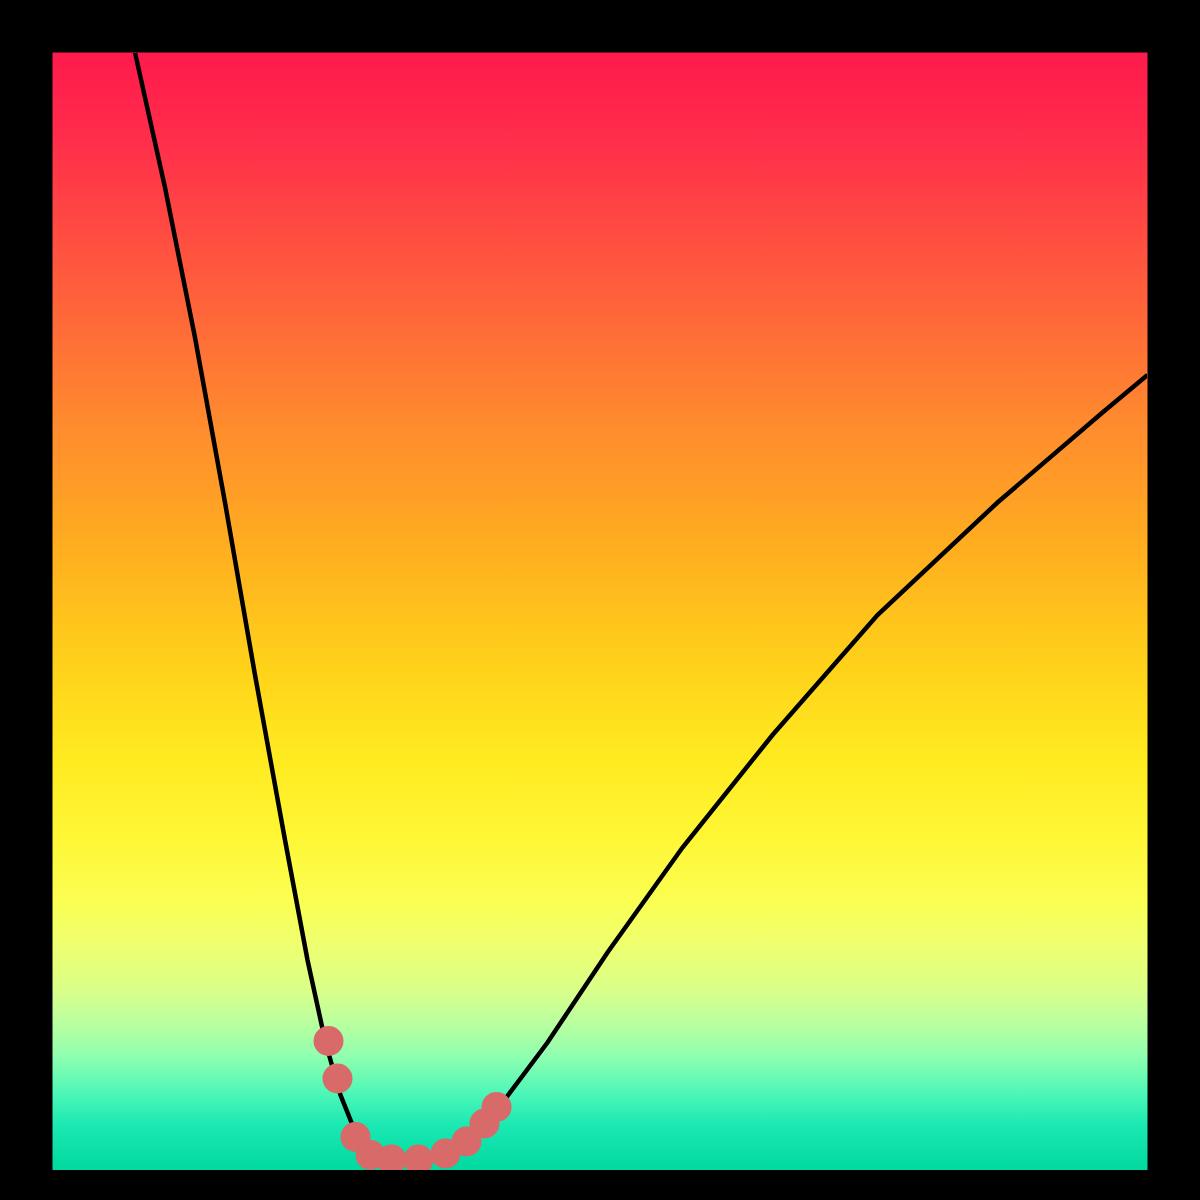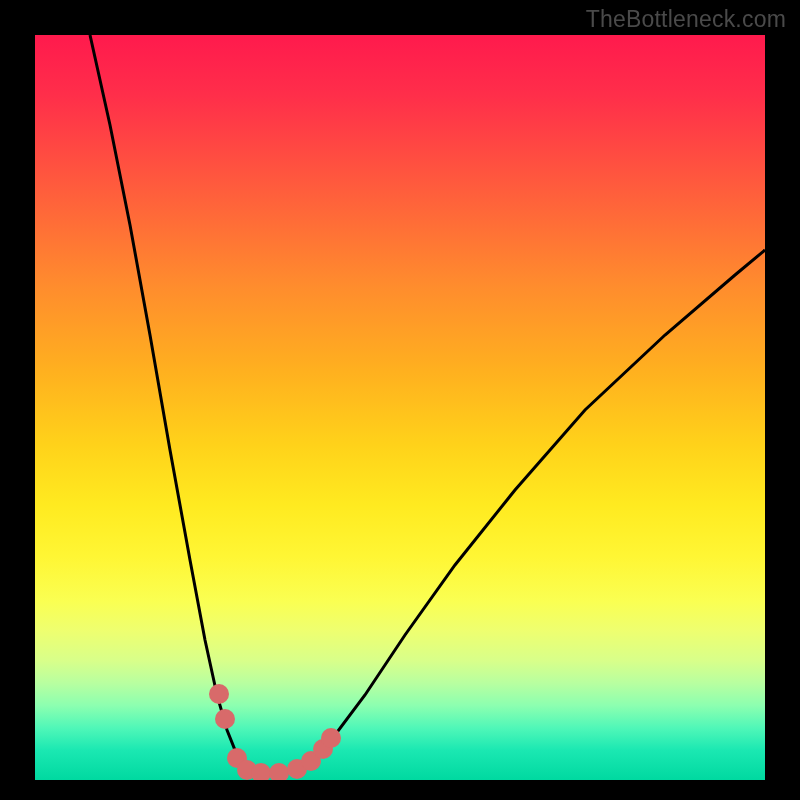--- a/index.html
+++ b/index.html
@@ -60,21 +60,20 @@
     left: 0;
     top: 0;
     width: 730px;
     height: 745px;
   }
 </style>
 </head>
 <body>
 
 <div class="frame">
-  <div class="watermark">TheBottleneck.com</div>
 
   <div class="plot-area">
     <svg class="curve" viewBox="0 0 730 745" preserveAspectRatio="none">
       <path id="curve-left" fill="none" stroke="#000" stroke-width="3" d="M55 0 L75 90 L95 190 L115 300 L135 415 L155 525 L170 605 L182 660 L192 695 L200 715 L208 728 L216 735 L225 737 L235 738 "></path>
       <path id="curve-right" fill="none" stroke="#000" stroke-width="3" d="M235 738 L250 737 L265 732 L280 720 L300 700 L330 660 L370 600 L420 530 L480 455 L550 375 L630 300 L700 240 L730 215 "></path>
       <g id="highlight-dots">
           <circle cx="184" cy="659" r="10" fill="#d86a6a"></circle>
           <circle cx="190" cy="684" r="10" fill="#d86a6a"></circle>
           <circle cx="202" cy="723" r="10" fill="#d86a6a"></circle>
           <circle cx="212" cy="735" r="10" fill="#d86a6a"></circle>

